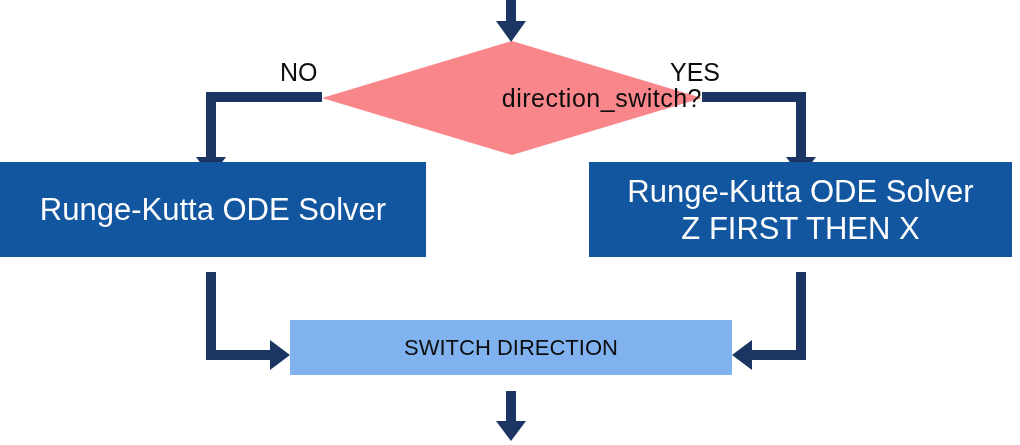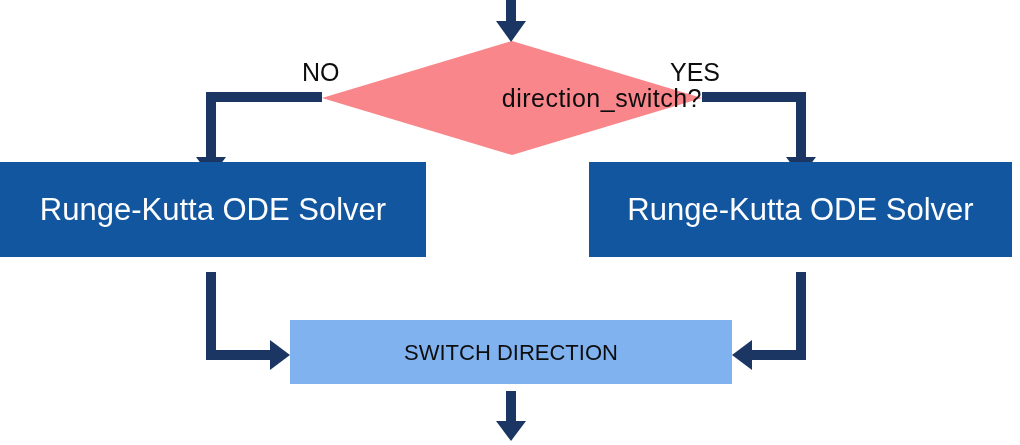--- a/index.html
+++ b/index.html
@@ -45,21 +45,21 @@
     font-size: 25px;
     color: var(--text-dark, #0D0D0D);
     letter-spacing: 0.5px;
   }
   .branch-label {
     position: absolute;
     top: 58px;
     font-size: 25px;
     color: var(--text-dark, #0D0D0D);
   }
-  .branch-label.no  { left: 302px; }
+  .branch-label.no  { left: 280px; }
   .branch-label.yes { left: 670px; }
   .process-box {
     position: absolute;
     top: 162px;
     height: 95px;
     background: var(--process-fill, #1256A0);
     color: var(--process-text, #FDFDFD);
     display: flex;
     flex-direction: column;
     align-items: center;
@@ -68,21 +68,21 @@
     font-size: 31px;
     line-height: 37px;
   }
   .process-box.left  { left: 0px;   width: 426px; }
   .process-box.right { left: 589px; width: 423px; }
   .switch-box {
     position: absolute;
     left: 290px;
     top: 320px;
     width: 442px;
-    height: 64px;
+    height: 55px;
     background: var(--switch-fill, #7FB2EF);
     color: var(--text-dark, #0D0D0D);
     display: flex;
     flex-direction: column;
     align-items: center;
     justify-content: center;
     text-align: center;
     font-size: 22px;
     line-height: 27px;
   }
@@ -119,19 +119,20 @@
 
   <div class="branch-label no">NO</div>
   <div class="branch-label yes">YES</div>
 
   <div class="process-box left">
     <div>Runge-Kutta ODE Solver</div>
   </div>
 
   <div class="process-box right">
     <div>Runge-Kutta ODE Solver</div>
+    <div>Z FIRST THEN X</div>
   </div>
 
   <div class="switch-box">
     <div>SWITCH DIRECTION</div>
   </div>
 
 </div>
 
 </body></html>

